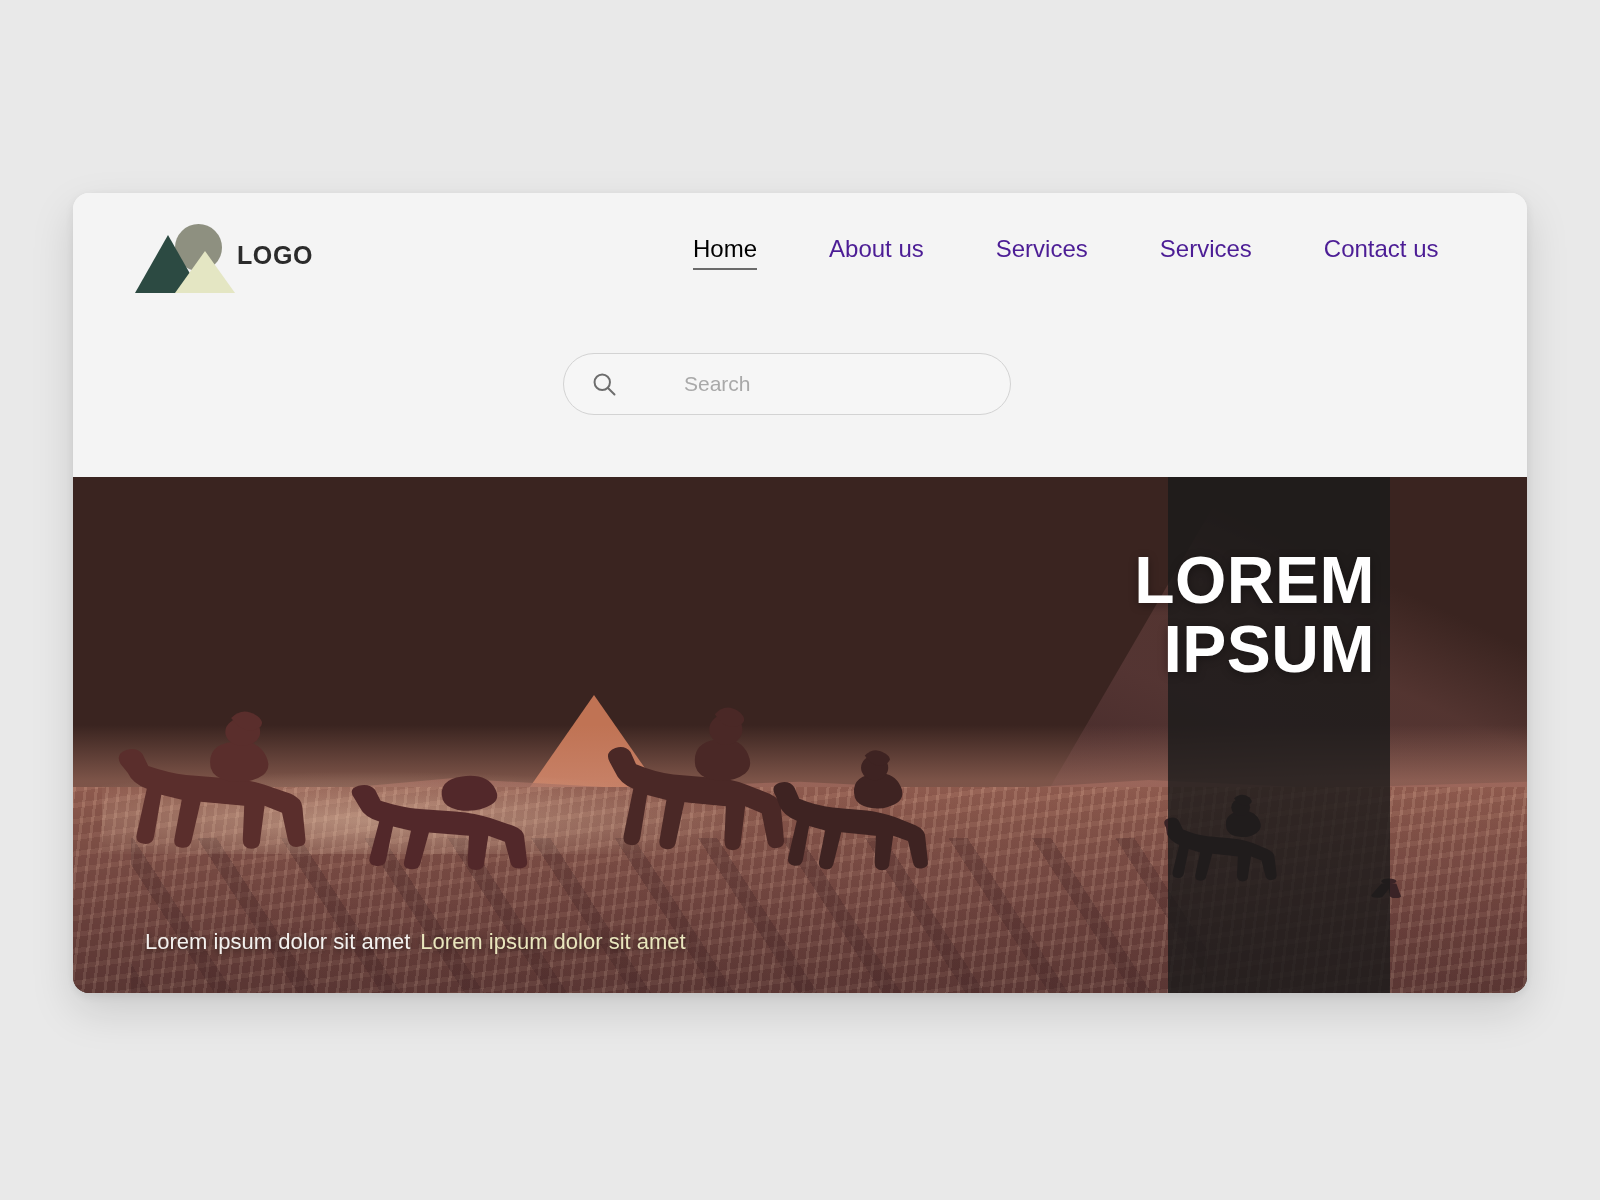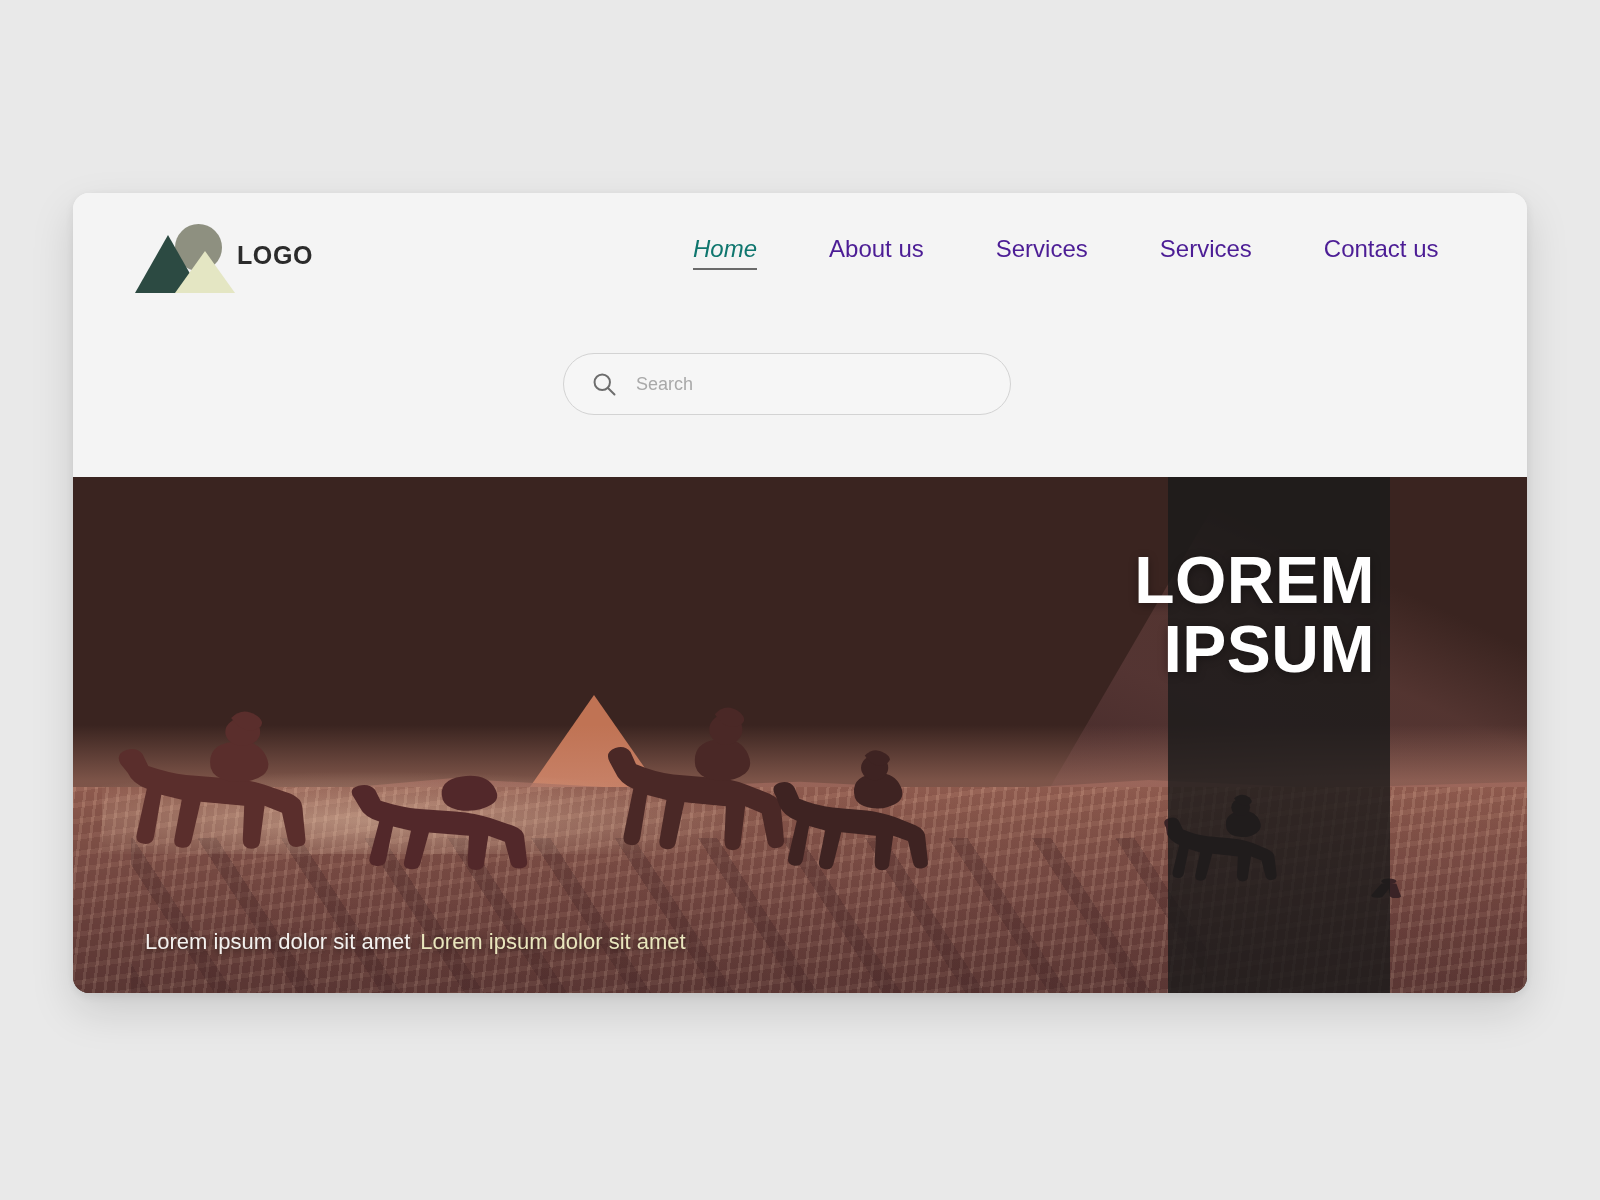--- a/index.html
+++ b/index.html
@@ -64,41 +64,41 @@
     position:absolute; left:620px; top:42px;
     display:flex; align-items:center; gap:72px;
   }
   .nav-item {
     font-size:24px; color:#4c1d95;
     white-space:nowrap; cursor:pointer;
     padding-bottom:5px;
     border-bottom:2px solid transparent;
   }
   .nav-item.is-active {
-    color:#0f766e;
+    color:#000000;
     border-bottom-color:#6a6a6a;
-    font-style:italic;
   }
 
   .search-wrap {
     position:absolute; left:490px; top:160px;
     width:448px; height:62px;
     border:1.5px solid #d3d3d3;
     border-radius:31px;
     background:#f6f6f6;
     display:flex; align-items:center;
     padding:0 26px;
     gap:18px;
   }
   .search-icon { width:28px; height:28px; flex:0 0 auto; color:#6d6d6d; }
   .search-input {
     border:none; outline:none; background:transparent;
     font-family:"Liberation Sans", sans-serif;
-    font-size:18px; color:#8b5cf6;
+    font-size:21px; color:#8b5cf6;
     width:100%;
+    margin-left:48px;
   }
   .search-input::placeholder { color:#a9a9a9; }
 
   
   .hero {
     position:relative;
     height:516px;
     overflow:hidden;
     background:#3a2420;
   }

